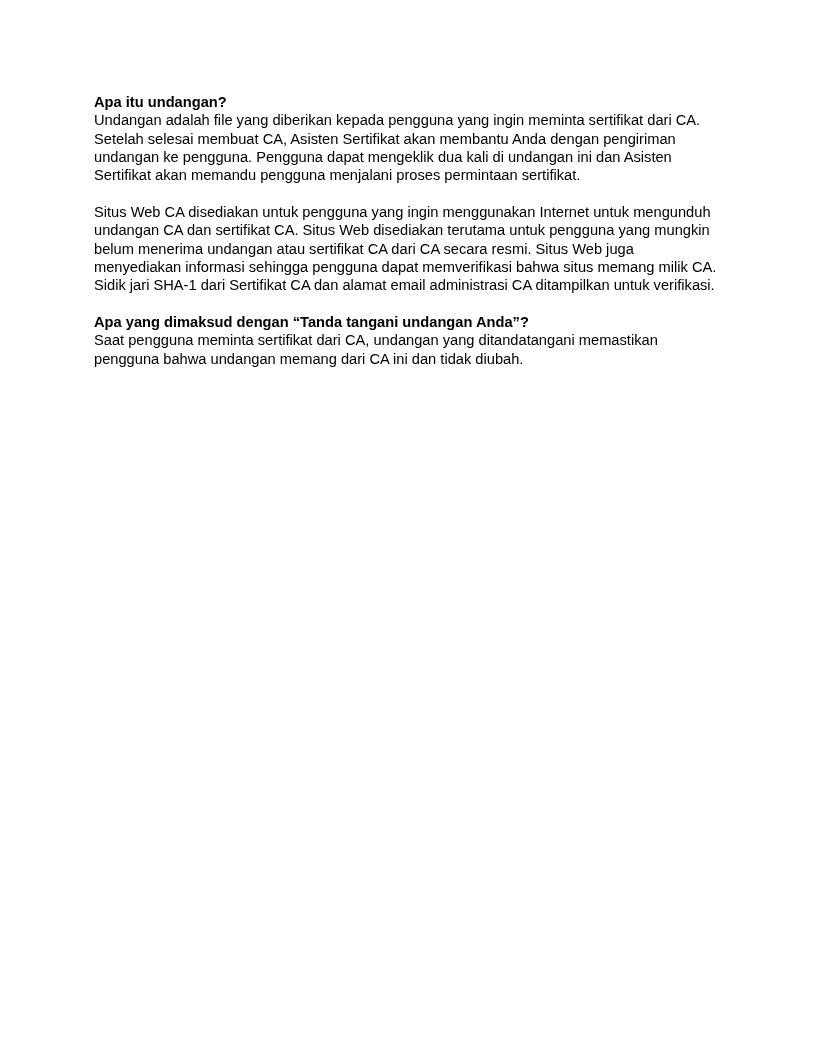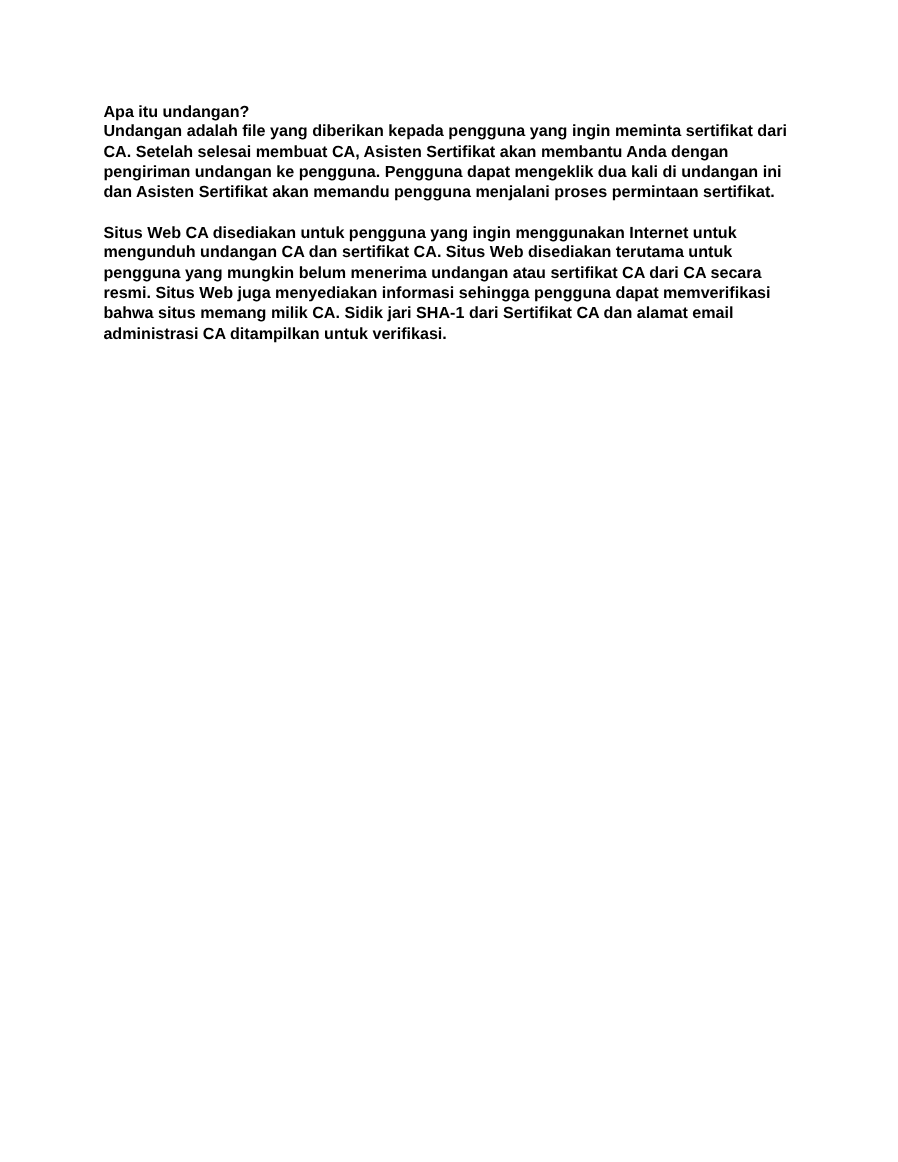--- a/index.html
+++ b/index.html
@@ -25,33 +25,37 @@
     color: #000000;
     -webkit-font-smoothing: antialiased;
   }
   .section + .section {
     margin-top: 18.34px;
   }
   .heading {
     font-weight: bold;
   }
   .body {
-    font-weight: bold;
+    font-weight: normal;
   }
 </style>
 </head>
 <body>
 
 <div class="page">
   <div class="content">
 
     <div class="section">
       <div class="heading">Apa itu undangan?</div>
       <div class="body">Undangan adalah file yang diberikan kepada pengguna yang ingin meminta sertifikat dari CA. Setelah selesai membuat CA, Asisten Sertifikat akan membantu Anda dengan pengiriman undangan ke pengguna. Pengguna dapat mengeklik dua kali di undangan ini dan Asisten Sertifikat akan memandu pengguna menjalani proses permintaan sertifikat.</div>
     </div>
 
     <div class="section">
       <div class="body">Situs Web CA disediakan untuk pengguna yang ingin menggunakan Internet untuk mengunduh undangan CA dan sertifikat CA. Situs Web disediakan terutama untuk pengguna yang mungkin belum menerima undangan atau sertifikat CA dari CA secara resmi. Situs Web juga menyediakan informasi sehingga pengguna dapat memverifikasi bahwa situs memang milik CA. Sidik jari SHA-1 dari Sertifikat CA dan alamat email administrasi CA ditampilkan untuk verifikasi.</div>
     </div>
 
+    <div class="section">
+      <div class="heading">Apa yang dimaksud dengan “Tanda tangani undangan Anda”?</div>
+      <div class="body">Saat pengguna meminta sertifikat dari CA, undangan yang ditandatangani memastikan pengguna bahwa undangan memang dari CA ini dan tidak diubah.</div>
+    </div>
 
   </div>
 </div>
 
 </body></html>

